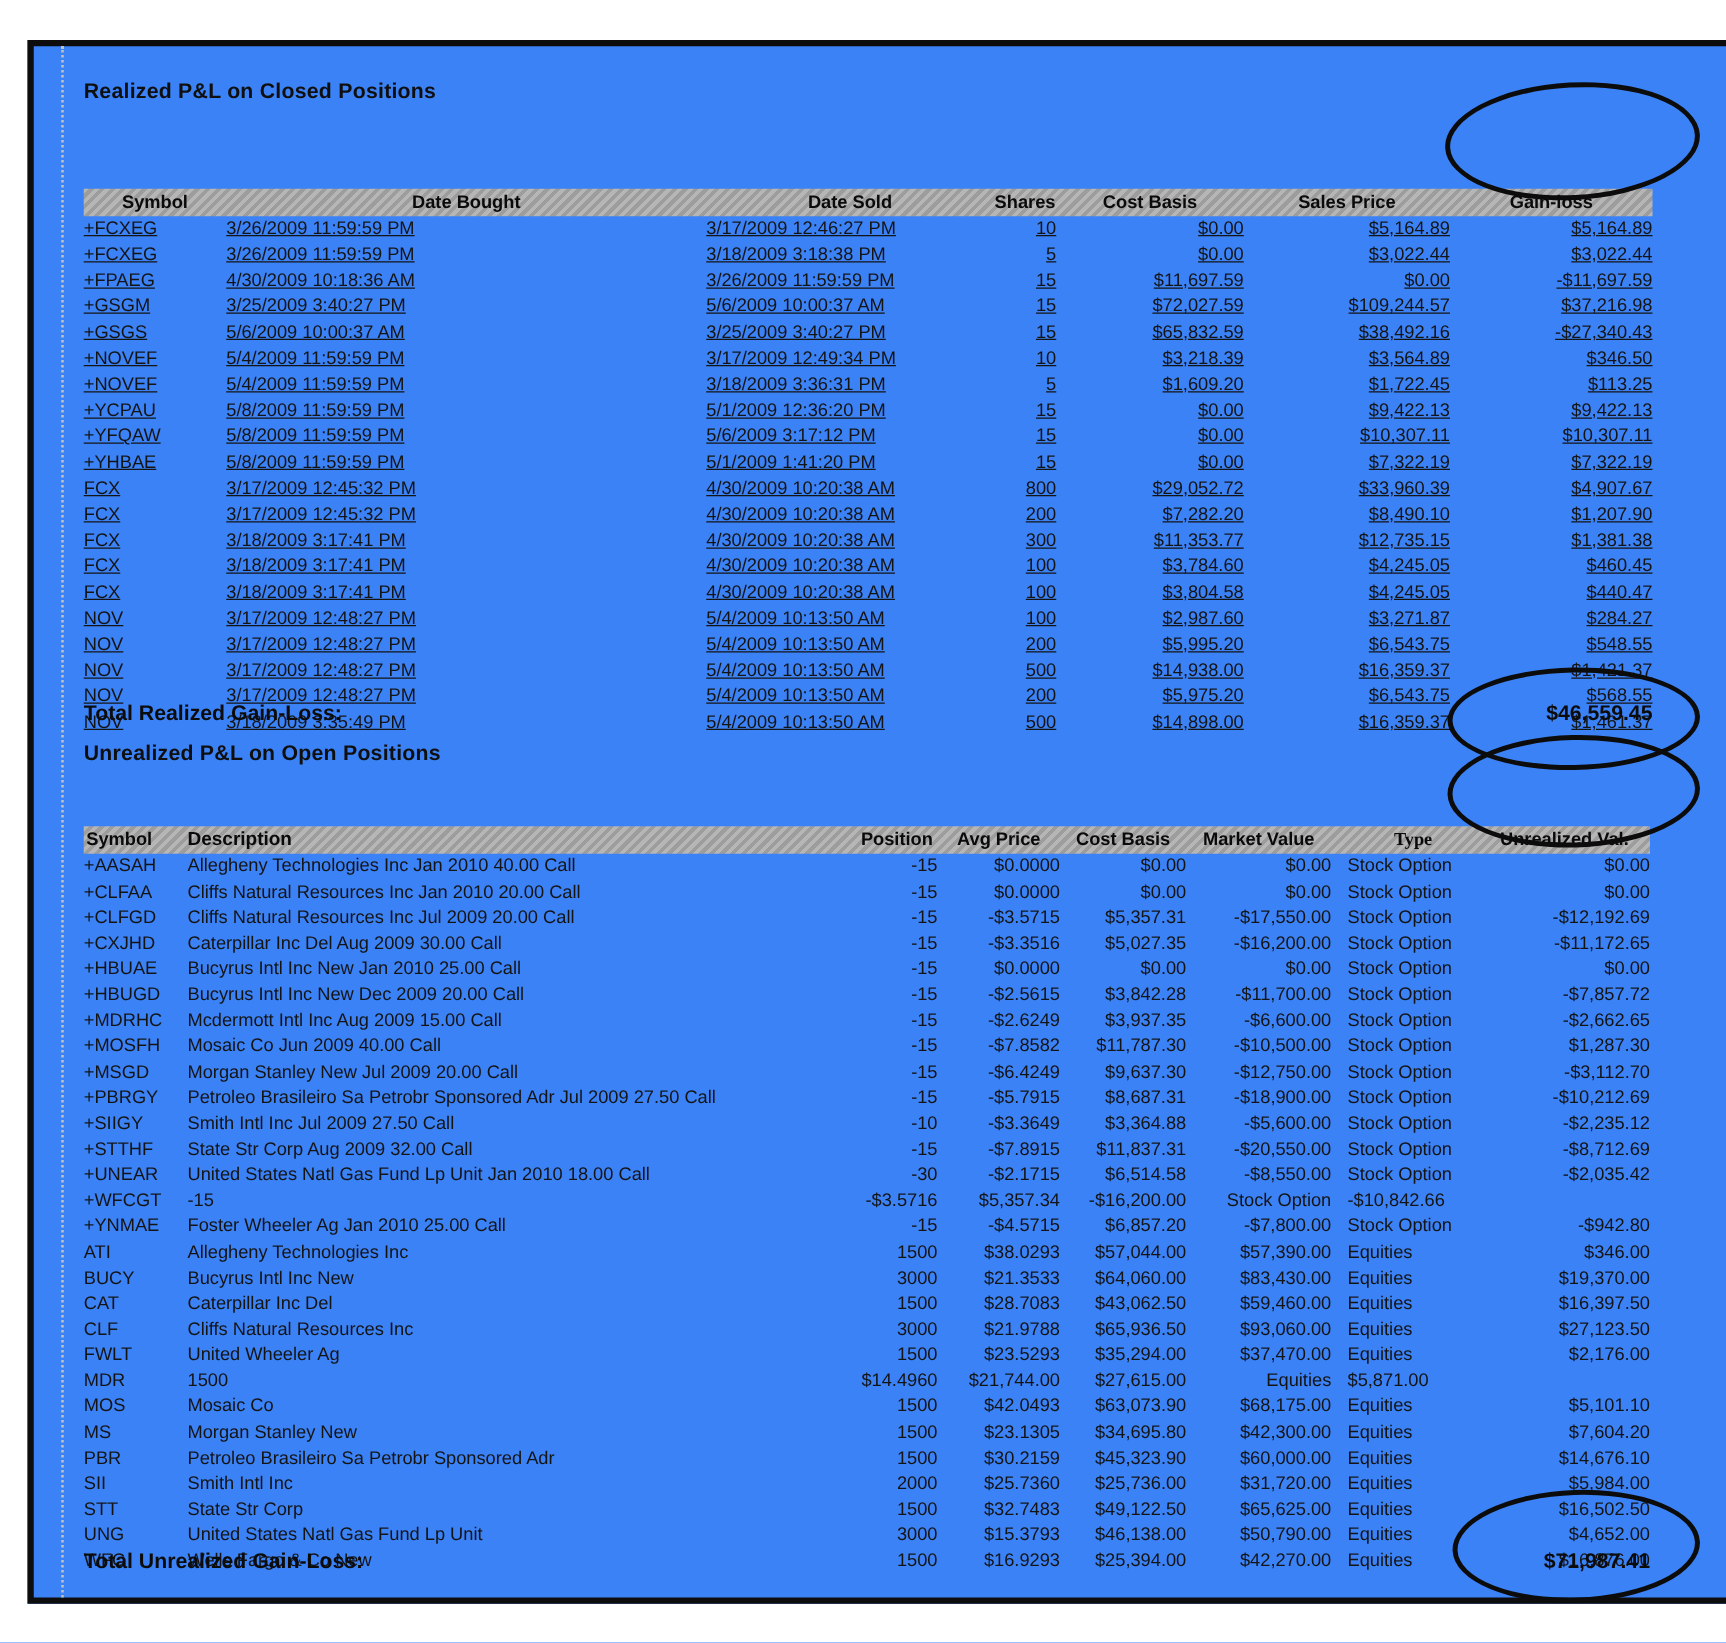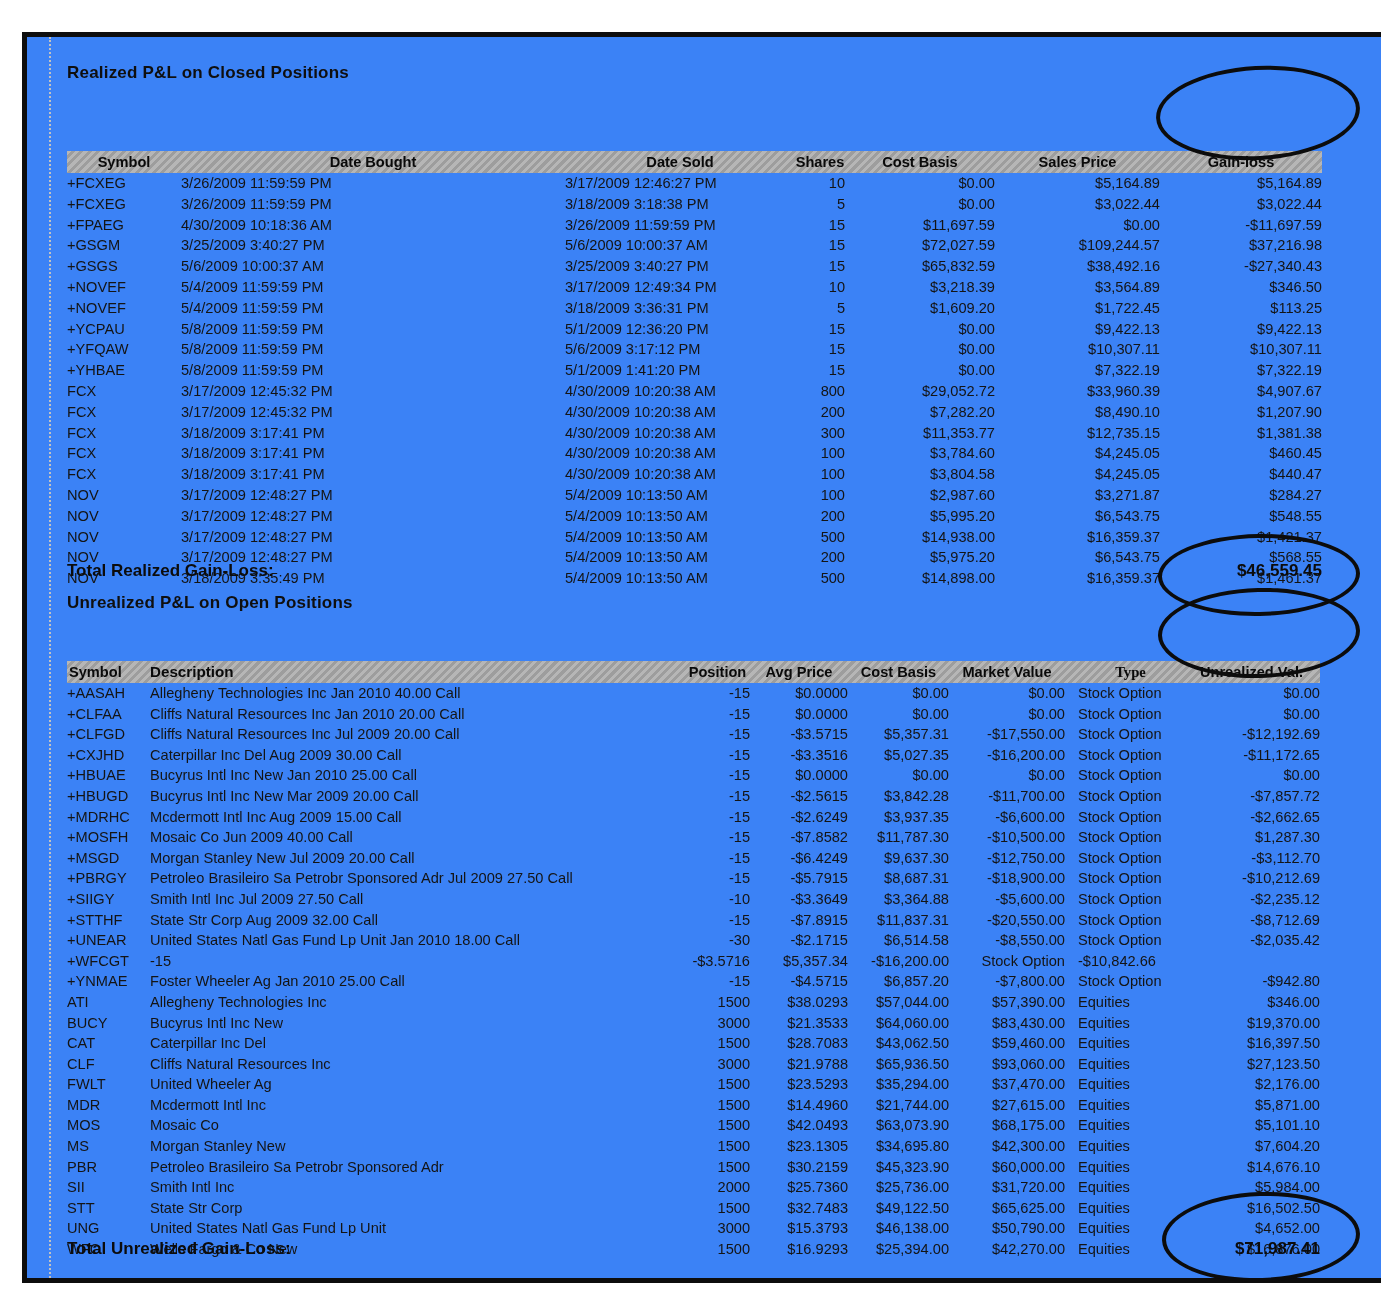--- a/index.html
+++ b/index.html
@@ -29,21 +29,21 @@
 
   .thead {
     display:grid; height:22px; align-items:center;
     background:repeating-linear-gradient(135deg,#b6b6b6 0 3px,#9d9d9d 3px 6px);
     font-weight:bold; font-size:14.8px; color:#0a0a0a;margin-top:46px;
   }
   .t1-grid { grid-template-columns:114px 384px 230px 50px 150px 165px 162px; }
   .t2-grid { grid-template-columns:83px 535px 65px 98px 101px 116px 118px 137px; }
 
   .row { display:grid; align-items:center; }
-  #t1 .row { height:20.8px; }
+  #t1 .row { height:20.8px;text-decoration:underline; }
   #t2 .row { height:20.6px; }
   .cell { white-space:nowrap; font-size:14.6px; line-height:1; }
 
   
   #t1 .thead .cell { text-align:center; }
   #t1 .row .cell:nth-child(1) { text-align:left; }
   #t1 .row .cell:nth-child(2),
   #t1 .row .cell:nth-child(3) { text-align:left; }
   #t1 .row .cell:nth-child(n+4) { text-align:right; }
 
@@ -343,21 +343,21 @@
           <div class="cell">Bucyrus Intl Inc New Jan 2010 25.00 Call</div>
           <div class="cell">-15</div>
           <div class="cell">$0.0000</div>
           <div class="cell">$0.00</div>
           <div class="cell">$0.00</div>
           <div class="cell">Stock Option</div>
           <div class="cell">$0.00</div>
         </div>
         <div class="row t2-grid">
           <div class="cell">+HBUGD</div>
-          <div class="cell">Bucyrus Intl Inc New Mar 2009 20.00 Call</div>
+          <div class="cell">Bucyrus Intl Inc New Dec 2009 20.00 Call</div>
           <div class="cell">-15</div>
           <div class="cell">-$2.5615</div>
           <div class="cell">$3,842.28</div>
           <div class="cell">-$11,700.00</div>
           <div class="cell">Stock Option</div>
           <div class="cell">-$7,857.72</div>
         </div>
         <div class="row t2-grid">
           <div class="cell">+MDRHC</div>
           <div class="cell">Mcdermott Intl Inc Aug 2009 15.00 Call</div>
@@ -492,21 +492,20 @@
           <div class="cell">United Wheeler Ag</div>
           <div class="cell">1500</div>
           <div class="cell">$23.5293</div>
           <div class="cell">$35,294.00</div>
           <div class="cell">$37,470.00</div>
           <div class="cell">Equities</div>
           <div class="cell">$2,176.00</div>
         </div>
         <div class="row t2-grid">
           <div class="cell">MDR</div>
-          <div class="cell">Mcdermott Intl Inc</div>
           <div class="cell">1500</div>
           <div class="cell">$14.4960</div>
           <div class="cell">$21,744.00</div>
           <div class="cell">$27,615.00</div>
           <div class="cell">Equities</div>
           <div class="cell">$5,871.00</div>
         </div>
         <div class="row t2-grid">
           <div class="cell">MOS</div>
           <div class="cell">Mosaic Co</div>

